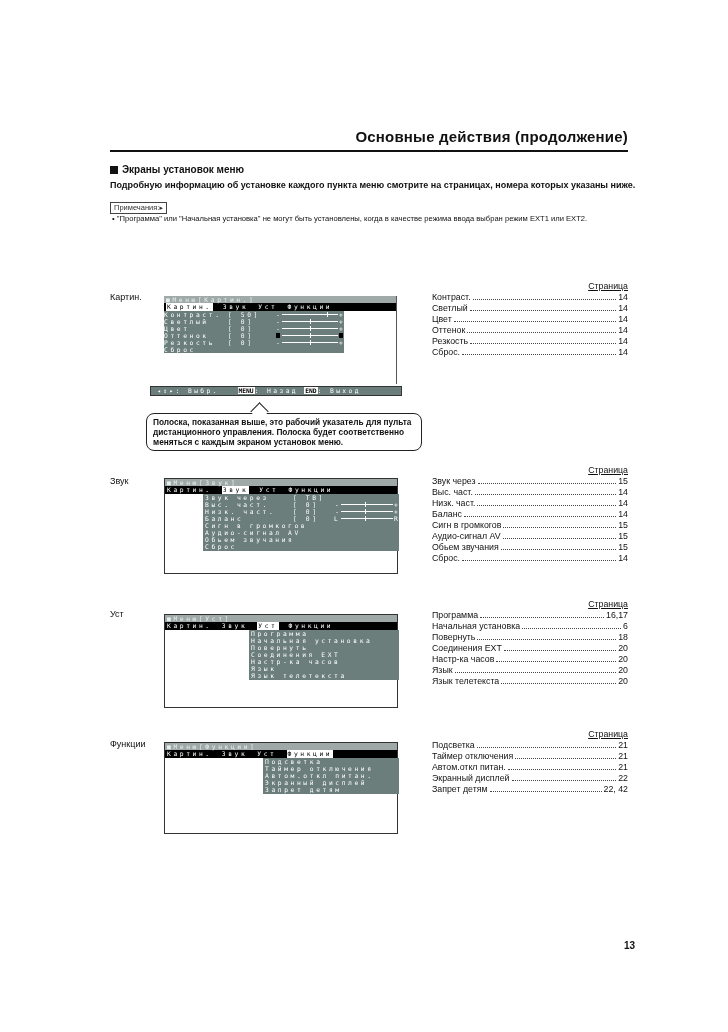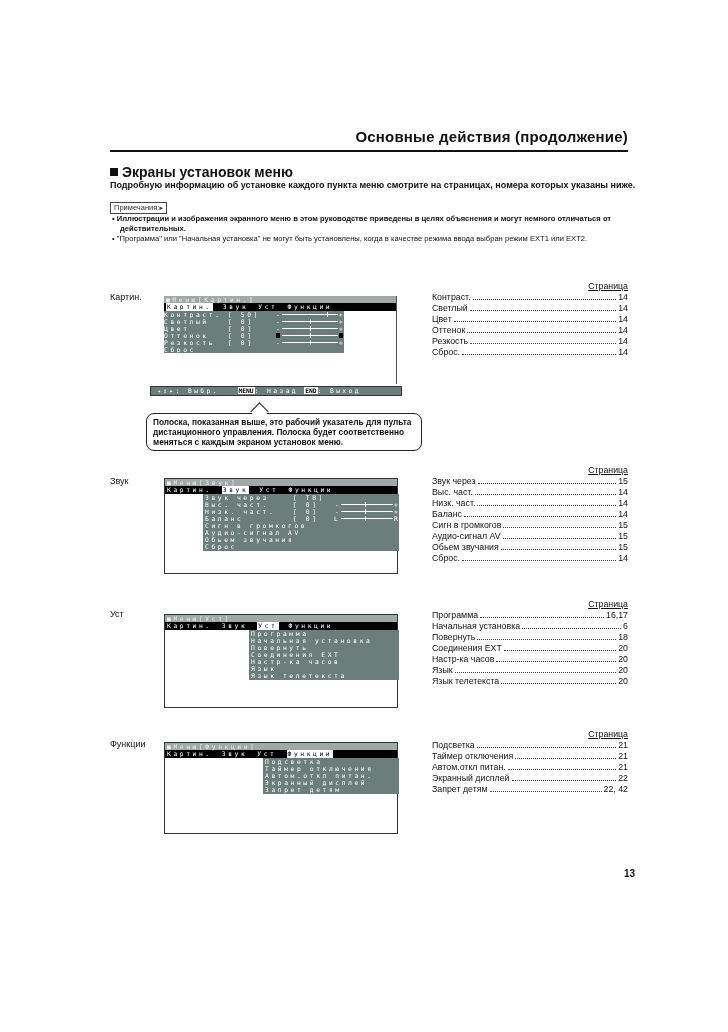--- a/index.html
+++ b/index.html
@@ -1,20 +1,20 @@
 <!DOCTYPE html>
 <html><head>
 <meta charset="utf-8">
 <style>
   html,body{margin:0;padding:0;background:#fff;}
   body{width:728px;height:1032px;position:relative;font-family:"Liberation Sans",sans-serif;color:#111;overflow:hidden;}
   .abs{position:absolute;}
   .title{left:110px;top:128px;width:518px;text-align:right;font-size:15px;font-weight:bold;letter-spacing:0.2px;}
   .title-rule{left:110px;top:150px;width:518px;height:2px;background:#111;}
-  .sec-head{left:110px;top:164px;font-size:14px;font-weight:bold;display:flex;align-items:center;gap:4px;}
+  .sec-head{left:110px;top:164px;font-size:10px;font-weight:bold;display:flex;align-items:center;gap:4px;}
   .sq{width:8px;height:8px;background:#111;display:inline-block;}
   .intro{left:110px;top:180px;font-size:9px;font-weight:bold;}
   .note-tag{left:110px;top:202px;font-size:7.5px;border:1px solid #444;padding:0 3px;line-height:10px;color:#333;}
   .note-tag .arr{font-size:7px;}
   .bullets{left:110px;top:214px;width:520px;font-size:7.6px;line-height:10px;}
   .bullets .b{padding-left:10px;text-indent:-8px;}
   .bullets .b1{font-weight:bold;}
   .label{left:110px;font-size:9px;}
   
   .osd{position:absolute;background:#fff;border:1.5px solid #333;width:232px;font-family:"DejaVu Sans Mono",monospace;font-size:6.3px;letter-spacing:2.6px;color:#fff;}
@@ -29,39 +29,38 @@
   .sgn{position:absolute;top:0;}
   .blk{position:absolute;width:4px;height:5px;background:#000;top:1px;}
   .bar{position:absolute;left:150px;top:386px;width:244px;height:8px;background:#6b7e7c;border:1.5px solid #333;font-family:"DejaVu Sans Mono",monospace;font-size:6.3px;letter-spacing:2.4px;color:#fff;line-height:8px;padding-left:6px;box-sizing:content-box;}
   .bar .kb{background:#fff;color:#000;padding:0 1px;letter-spacing:0;font-weight:bold;}
   .callout{left:146px;top:413px;width:262px;border:1.5px solid #222;border-radius:8px;padding:3px 6px;font-size:8.3px;font-weight:bold;line-height:10px;}
   .pointer{left:253px;top:405px;width:12px;height:12px;background:#fff;border-left:1.5px solid #222;border-top:1.5px solid #222;transform:rotate(45deg);}
   .pg-list{left:432px;width:196px;font-size:8.8px;line-height:11px;}
   .pg-list .ph{text-align:right;text-decoration:underline;}
   .pg-list .it{display:flex;white-space:nowrap;}
   .pg-list .it .d{flex:1;border-bottom:1px dotted #444;margin:0 2px 3px 2px;}
-  .pageno{left:624px;top:868px;font-size:10px;font-weight:bold;text-align:center;}
+  .pageno{left:624px;top:940px;font-size:10px;font-weight:bold;text-align:center;}
 </style>
 </head>
 <body>
 
 <div class="abs title">Основные действия (продолжение)</div>
 <div class="abs title-rule"></div>
 
 <div class="abs sec-head">
   <span class="sq"></span>
   <span>Экраны установок меню</span>
 </div>
 <div class="abs intro">Подробную информацию об установке каждого пункта меню смотрите на страницах, номера которых указаны ниже.</div>
 
 <div class="abs note-tag">
   <span>Примечания:</span><span class="arr">▸</span>
 </div>
 <div class="abs bullets">
-  <div class="b b1">• <span>Иллюстрации и изображения экранного меню в этом руководстве приведены в целях объяснения и могут немного отличаться от действительных.</span></div>
   <div class="b">• <span>"Программа" или "Начальная установка" не могут быть установлены, когда в качестве режима ввода выбран режим EXT1 или EXT2.</span></div>
 </div>
 
 <div class="abs label" style="top:292px;">Картин.</div>
 <div class="osd" style="left:164px;top:296px;height:88px;border:none;border-right:1.5px solid #555;">
   <div class="hdr">■Меню[Картин.]</div>
   <div class="tabs">
     <span class="sel">Картин.</span><span>Звук</span><span>Уст</span><span>Функции</span>
   </div>
   <div class="panel" style="left:0;top:15px;width:180px;height:42px;">

